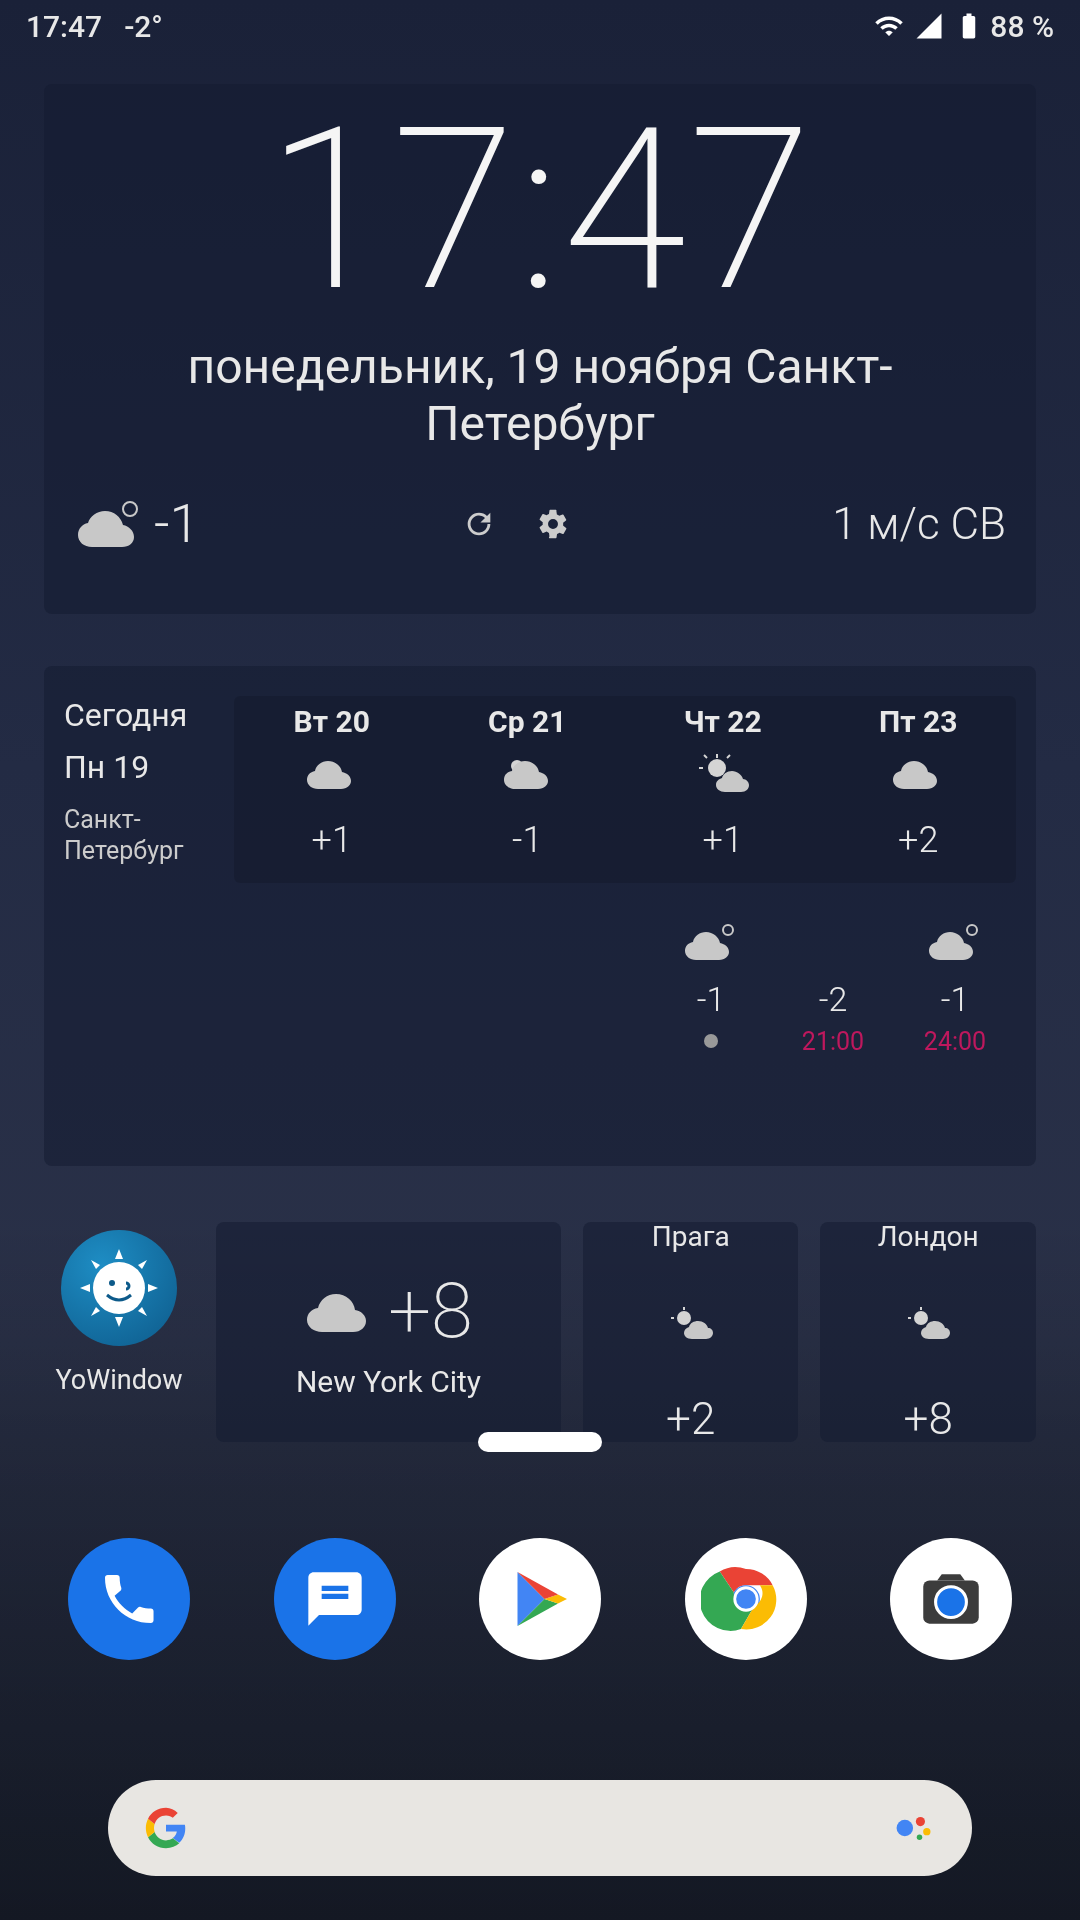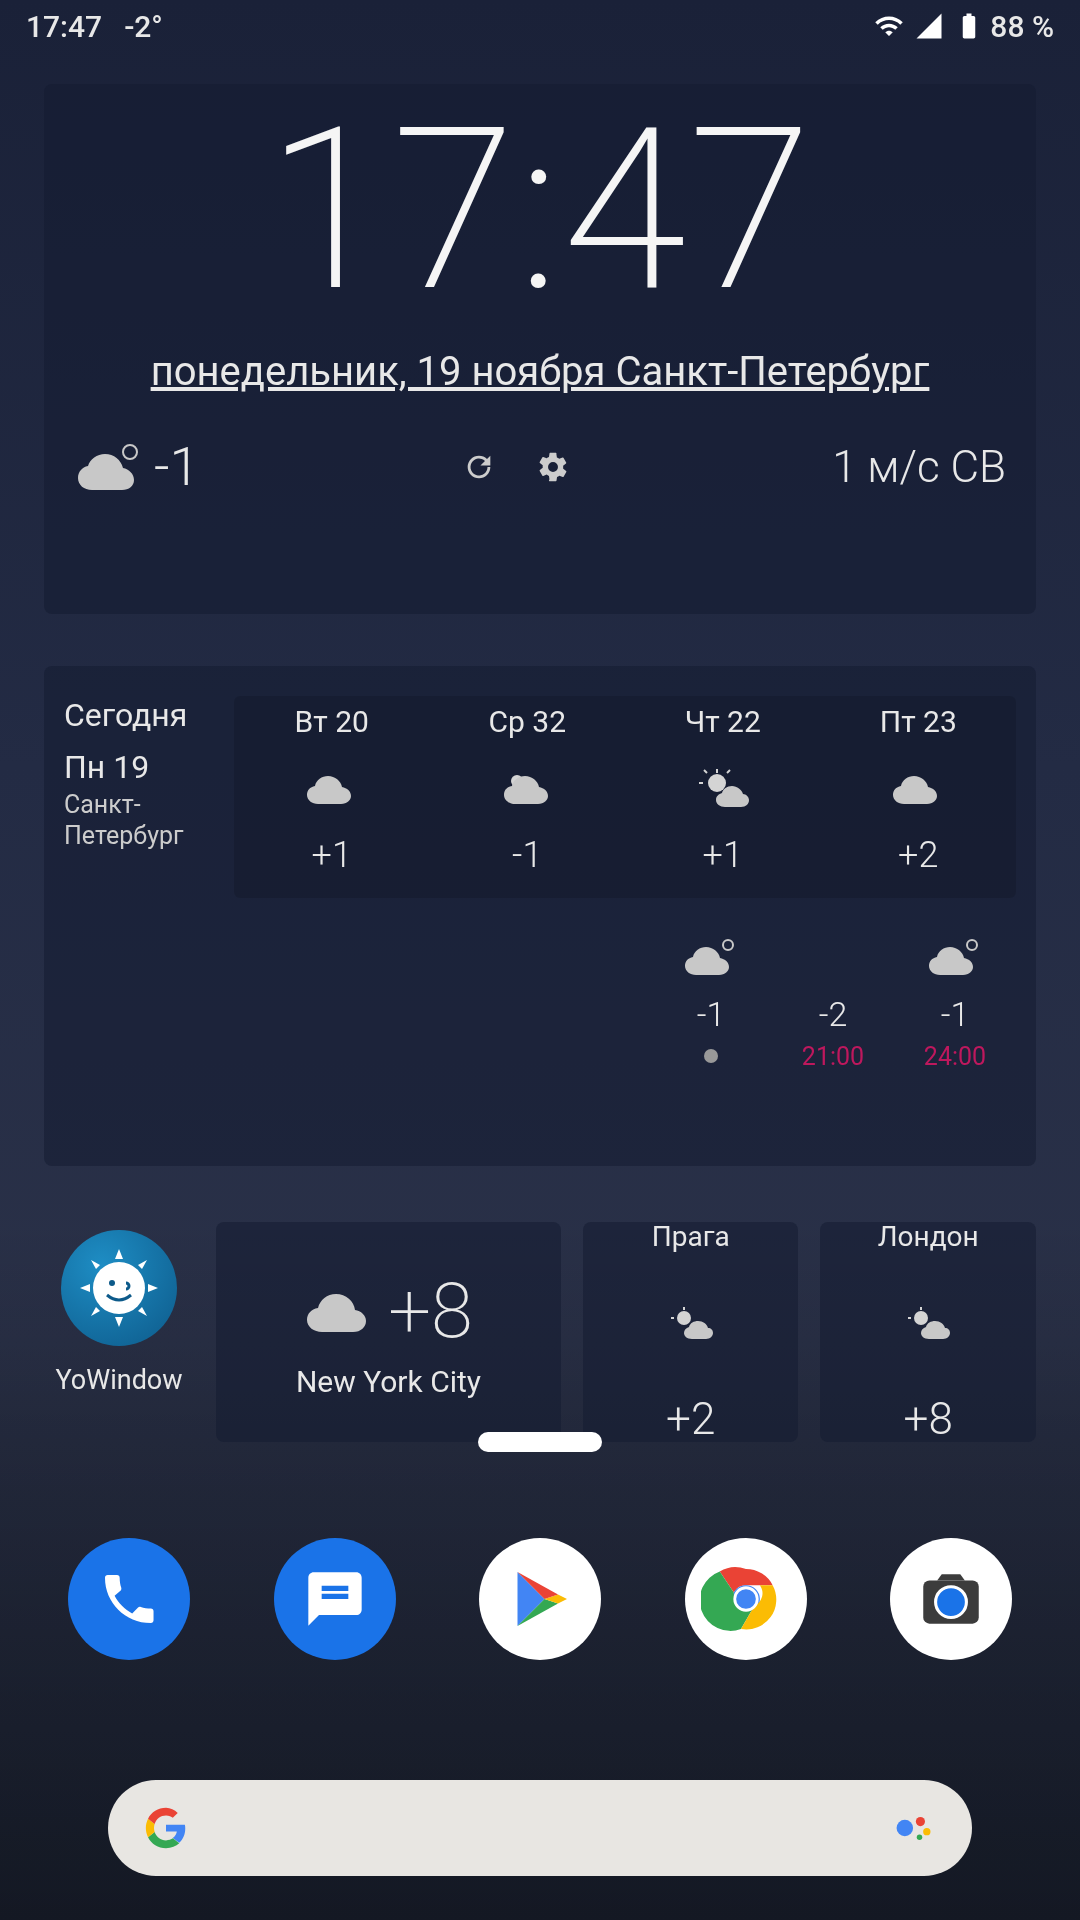--- a/index.html
+++ b/index.html
@@ -180,32 +180,32 @@
   background: #fff; border-radius: 14px;
 }
 
 
 .wrap { position:absolute; top:0; left:0; width:1080px; height:1468px; transform-origin: top left; }
 
 .status-bar{height:52px;font-size:30px;padding:0 26px;}
 .status-right svg{width:30px;height:30px;}
 .clock-widget{top:84px;left:44px;right:44px;height:530px;padding:8px 30px 24px;}
 .clock-time{font-size:225px;}
-.clock-date{font-size:40px;text-decoration:underline;}
+.clock-date{font-size:48px;margin-top:10px;}
 .clock-row{margin-top:40px;}
 .clock-temp{font-size:54px;}
 .clock-mid svg{width:34px;height:34px;}
 .clock-wind{font-size:44px;}
 .forecast-widget{top:666px;left:44px;right:44px;height:500px;padding:30px 20px 22px;}
 .forecast-today{width:170px;}
 .forecast-today .lbl,.forecast-today .day{font-size:32px;}
 .forecast-today .day{margin-top:14px;}
-.forecast-today .city{font-size:25px;margin-top:3px;}
+.forecast-today .city{font-size:25px;margin-top:18px;}
 .forecast-days{padding:8px 0 22px;}
-.fday .dlabel{font-size:30px;margin-bottom:27px;}
+.fday .dlabel{font-size:30px;margin-bottom:12px;font-weight:bold;}
 .fday .dicon{height:46px;}
 .fday .dtemp{font-size:36px;margin-top:22px;}
 .hourly-row{margin-top:36px;}
 .hourly{width:122px;}
 .hourly .hicon{height:46px;}
 .hourly .htemp{font-size:34px;margin-top:14px;}
 .hourly .htime{font-size:25px;margin-top:8px;height:28px;}
 .hourly .hdot{width:14px;height:14px;}
 .small-row{top:1222px;left:44px;right:44px;height:246px;gap:22px;}
 .yowindow-app{width:150px;}
@@ -284,21 +284,21 @@
       <div class="fday">
         <div class="dlabel">Вт 20</div>
         <div class="dicon">
               <svg width="56" height="34" viewBox="0 0 56 34">
                 <path d="M14 32c-6 0-11-4-11-9 0-5 3-8 8-9 1-6 7-10 13-10 7 0 13 5 14 11 5 1 9 4 9 9 0 4-4 8-10 8H14z" fill="#c8c8c8"></path>
               </svg>
             </div>
         <div class="dtemp">+1</div>
       </div>
       <div class="fday">
-        <div class="dlabel">Ср 32</div>
+        <div class="dlabel">Ср 21</div>
         <div class="dicon">
               <svg width="56" height="34" viewBox="0 0 56 34">
                 <circle cx="18" cy="9" r="6" fill="#d4d4d4"></circle>
                 <path d="M16 32c-6 0-11-4-11-9 0-5 3-8 8-9 1-6 7-10 13-10 7 0 13 5 14 11 5 1 9 4 9 9 0 4-4 8-10 8H16z" fill="#c8c8c8"></path>
               </svg>
             </div>
         <div class="dtemp">-1</div>
       </div>
       <div class="fday">
         <div class="dlabel">Чт 22</div>

